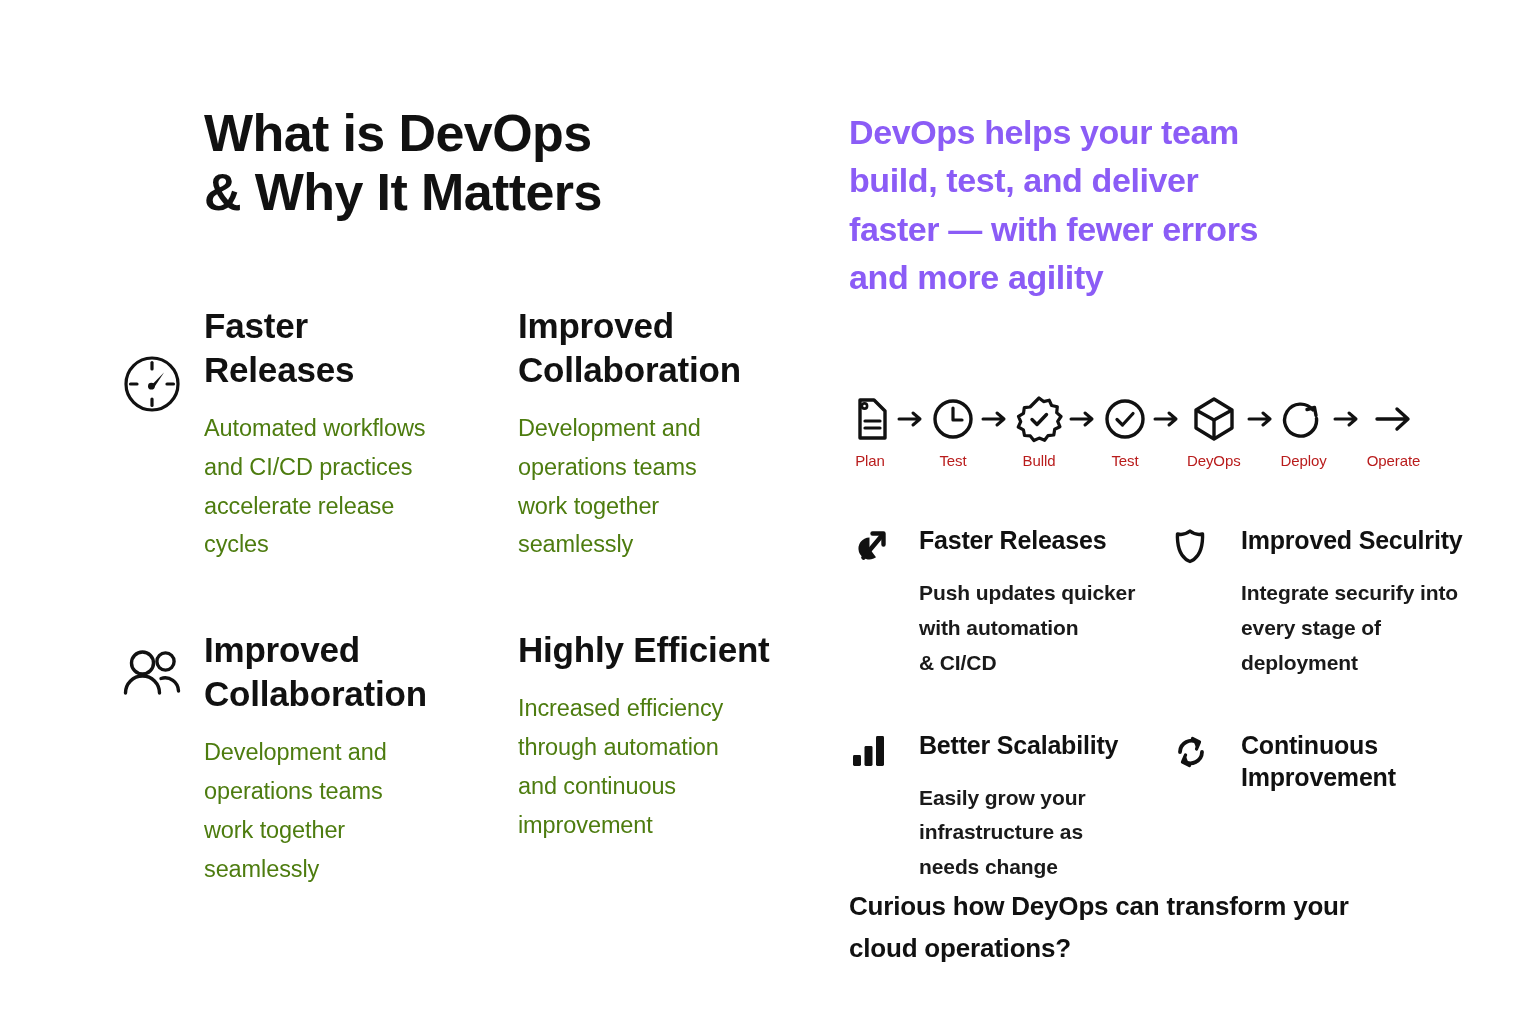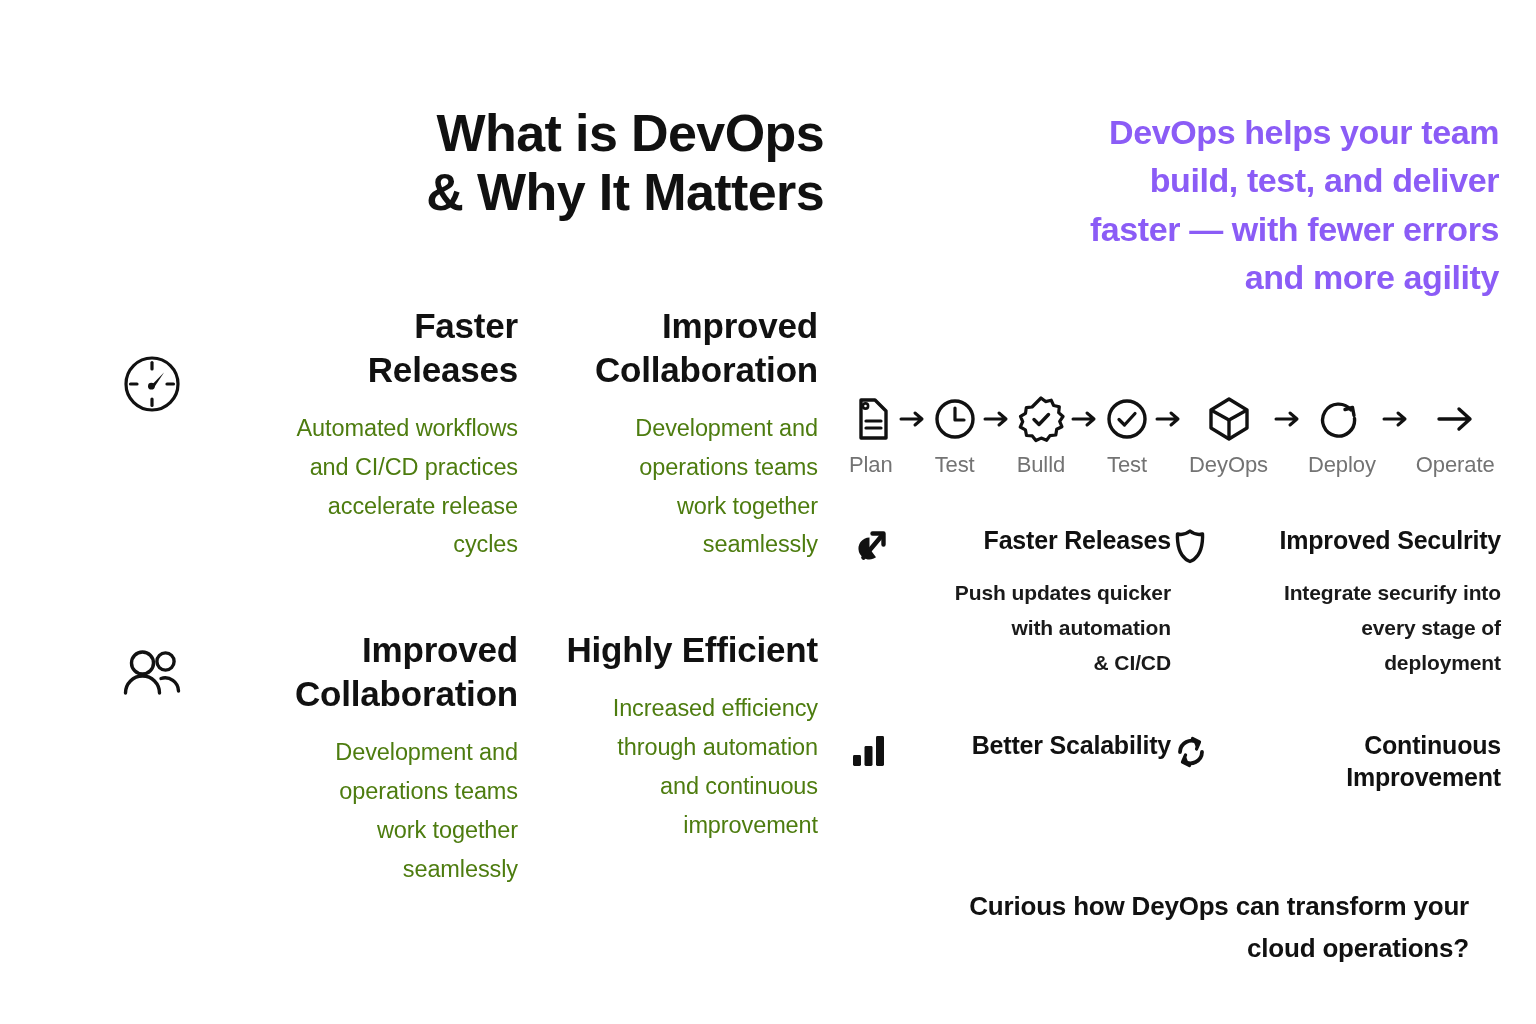--- a/index.html
+++ b/index.html
@@ -3,21 +3,21 @@
 <meta charset="utf-8">
 <style>
   * { margin:0; padding:0; box-sizing:border-box; }
   html, body {
     width:1536px; height:1024px;
     background:#ffffff;
     font-family:"Liberation Sans", sans-serif;
     color:#0d0d0d;
     overflow:hidden;
   }
-  .page { position:relative; width:1227px; height:1024px;text-align:right; }
+  .page { position:relative; width:1227px; height:1024px; }
 
   
   .left { position:absolute; left:204px; top:104px; width:620px; }
 
   .left-title {
     font-size:52px; font-weight:700; line-height:1.13;
     letter-spacing:-0.6px; color:#111111; white-space:pre-line;
   }
 
   .left-grid {
@@ -48,22 +48,22 @@
   }
 
   
   .pipeline {
     position:absolute; left:849px; top:396px;
     display:flex; align-items:flex-start;
   }
   .pipe-step { display:flex; flex-direction:column; align-items:center; }
   .pipe-ico { height:46px; display:flex; align-items:center; justify-content:center; }
   .pipe-label {
-    margin-top:10px; font-size:22px; font-weight:400;
-    color:#737373; letter-spacing:-0.1px; white-space:nowrap;
+    margin-top:10px; font-size:15px; font-weight:400;
+    color:#b91c1c; letter-spacing:-0.1px; white-space:nowrap;
   }
   .pipe-arrow {
     height:46px; display:flex; align-items:center; justify-content:center;
     padding:0 6px; margin-top:0px;
   }
 
   
   .features {
     position:absolute; left:849px; top:524px; width:660px;
     display:grid; grid-template-columns:322px 330px; row-gap:48px;
@@ -306,20 +306,23 @@
 
     <div class="fcard">
       <div class="fcard-icon" style="top:4px;">
         <svg width="40" height="36" viewBox="0 0 40 36">
           <rect x="4" y="22" width="8" height="11" rx="1.4" fill="#111"></rect>
           <rect x="15.5" y="13" width="8" height="20" rx="1.4" fill="#111"></rect>
           <rect x="27" y="3" width="8" height="30" rx="1.4" fill="#111"></rect>
         </svg>
       </div>
       <div class="fcard-title">Better Scalability</div>
+      <div class="fcard-body">Easily grow your
+infrastructure as
+needs change</div>
     </div>
 
     <div class="fcard">
       <div class="fcard-icon">
         <svg width="40" height="42" viewBox="0 0 40 42">
           <path d="M9 21 A11.5 11.5 0 0 1 27 11.8" fill="none" stroke="#111" stroke-width="3.8" stroke-linecap="round"></path>
           <path d="M21.5 7.5 L28.5 11 L25.5 18" fill="#111" stroke="#111" stroke-width="3.2" stroke-linecap="round" stroke-linejoin="round"></path>
           <path d="M31 21 A11.5 11.5 0 0 1 13 30.2" fill="none" stroke="#111" stroke-width="3.8" stroke-linecap="round"></path>
           <path d="M18.5 34.5 L11.5 31 L14.5 24" fill="#111" stroke="#111" stroke-width="3.2" stroke-linecap="round" stroke-linejoin="round"></path>
         </svg>

